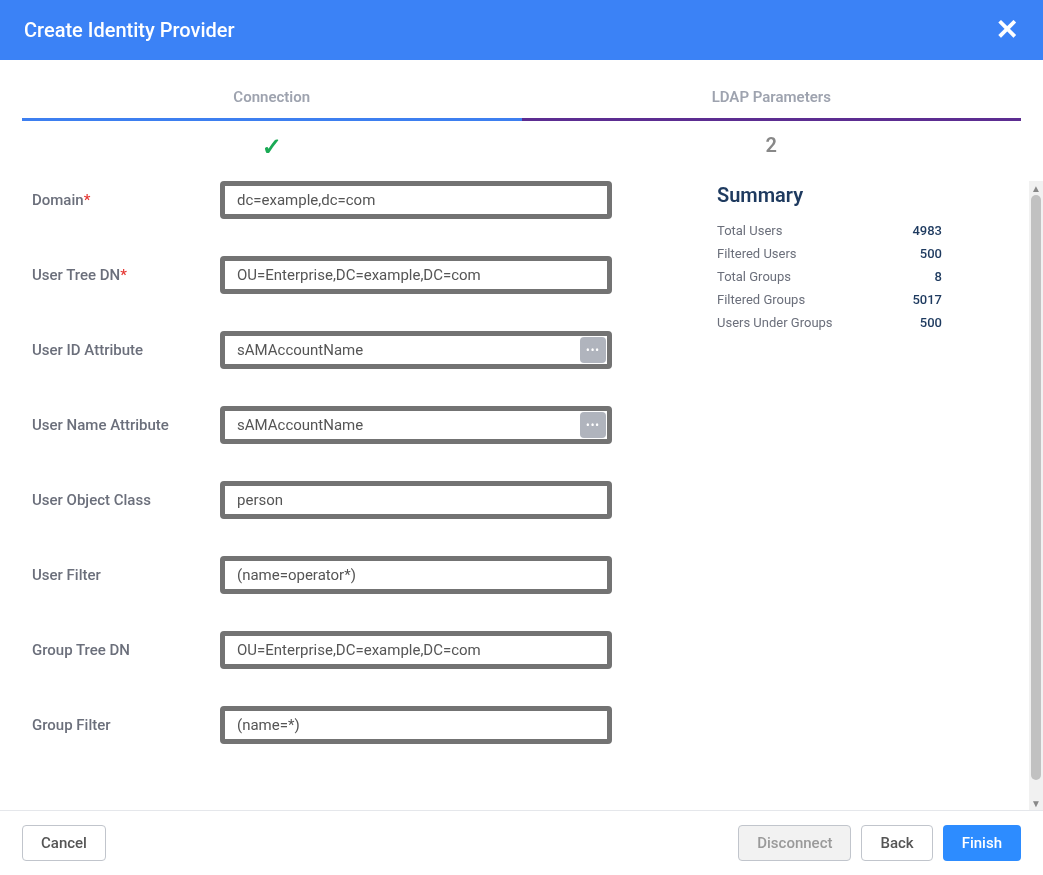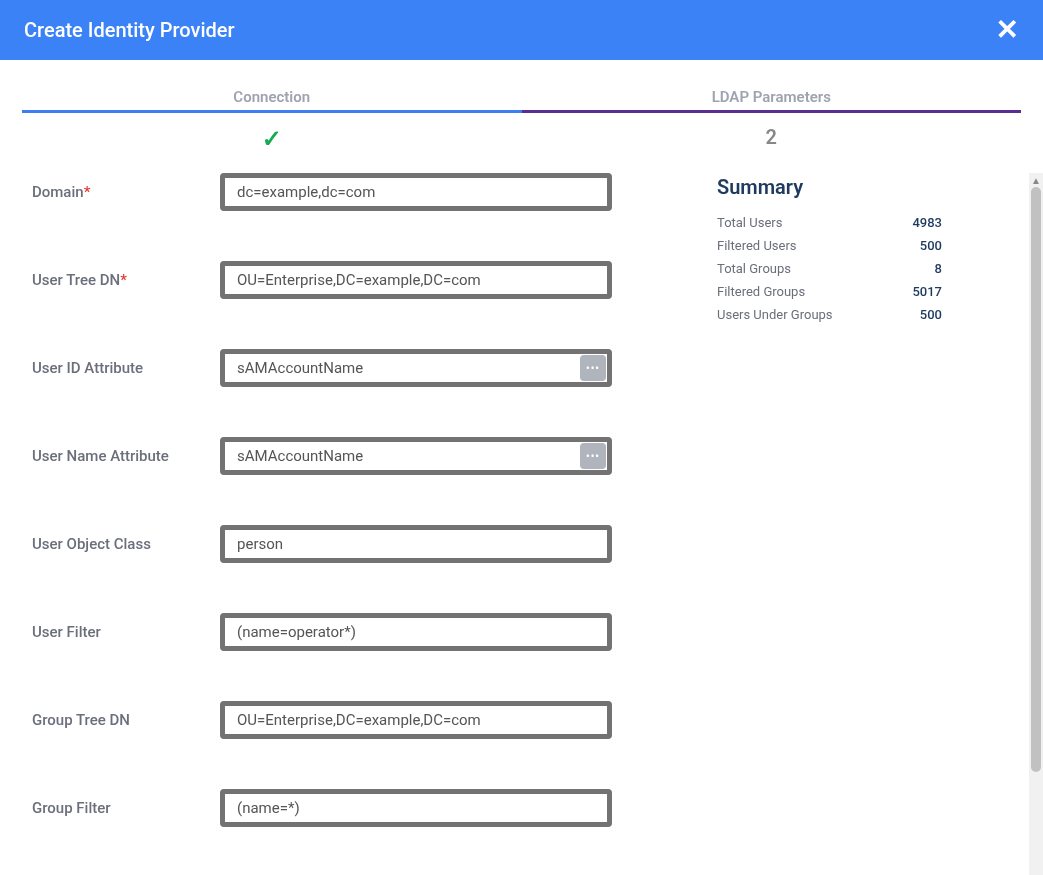--- a/index.html
+++ b/index.html
@@ -36,21 +36,21 @@
     }
     .tabs-container {
       padding: 20px 22px 0 22px;
     }
     .tabs {
       display: flex;
     }
     .tab {
       flex: 1;
       text-align: center;
-      padding: 8px 0 4px 0;
+      padding: 8px 0 12px 0;
       font-size: 15px;
       font-weight: 600;
       color: #9ea3af;
       cursor: pointer;
       border-bottom: 3px solid transparent;
     }
     .tab.active-connection {
       border-bottom-color: #3d7ff0;
     }
     .tab.active-ldap {
@@ -79,21 +79,21 @@
       overflow-y: auto;
       position: relative;
     }
     .form-section {
       flex: 1;
       max-width: 630px;
     }
     .form-row {
       display: flex;
       align-items: center;
-      margin-bottom: 50px;
+      margin-bottom: 37px;
     }
     .form-label {
       width: 188px;
       font-size: 15px;
       color: #6b6f7b;
       font-weight: 500;
     }
     .required {
       color: #e53935;
     }

